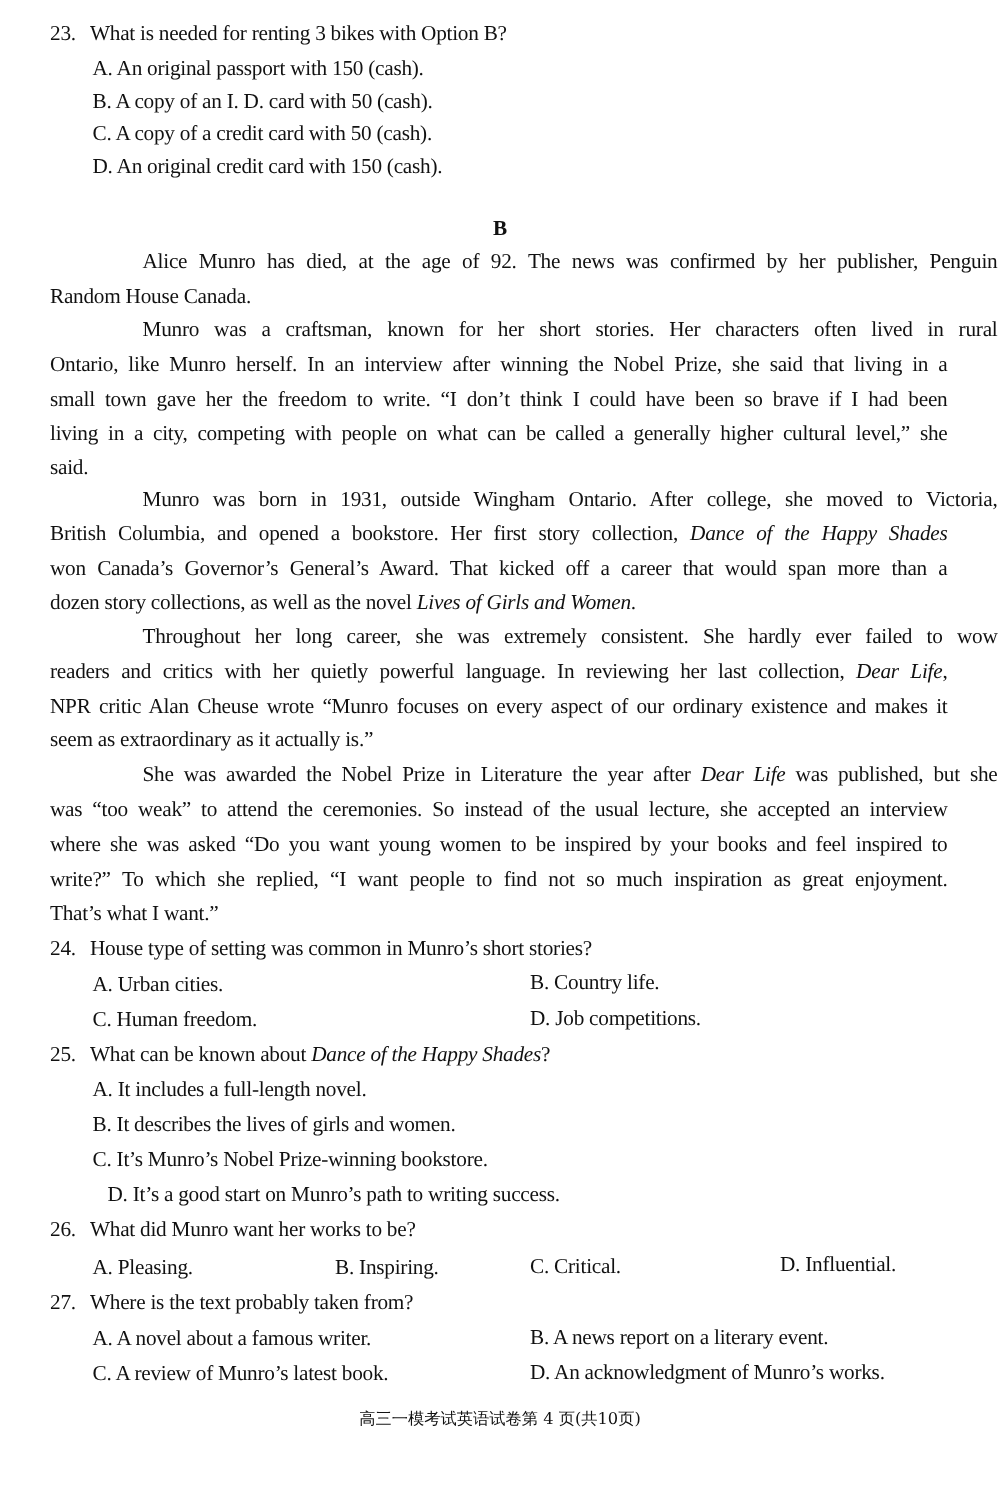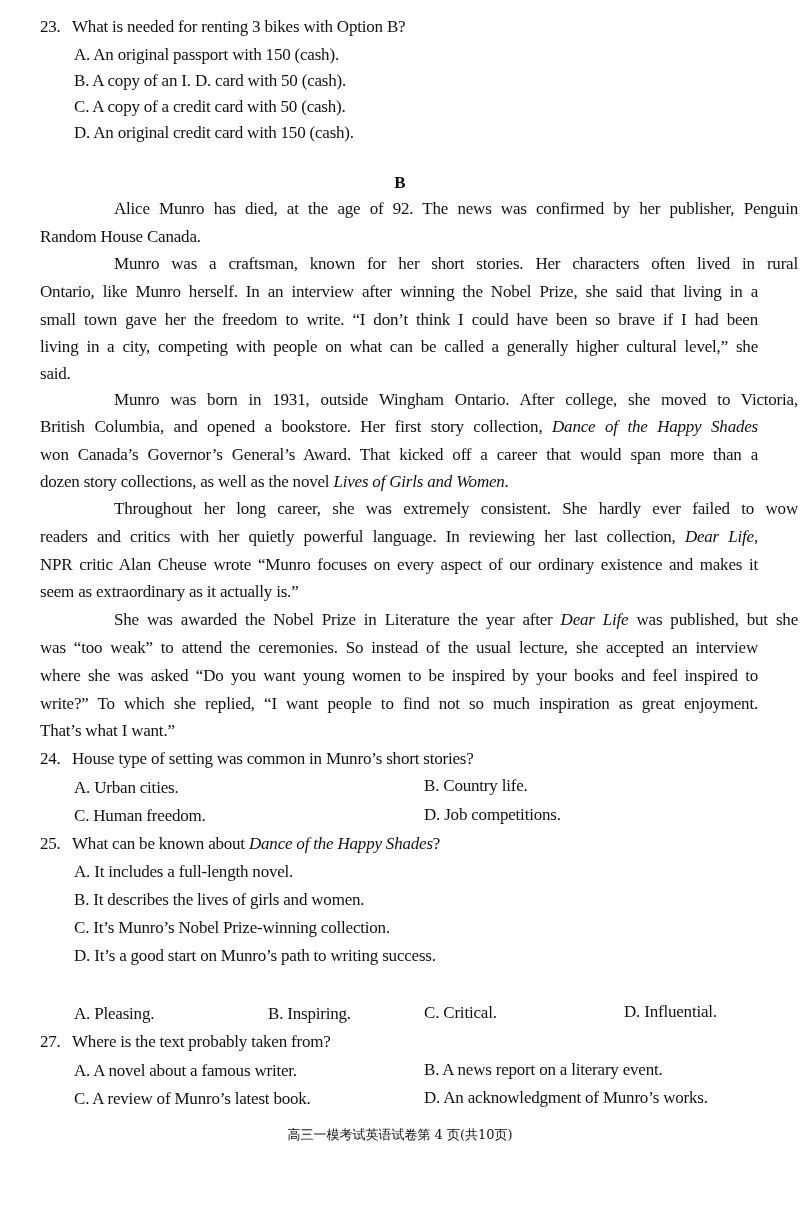--- a/index.html
+++ b/index.html
@@ -66,23 +66,26 @@
   <div class="opt" style="left:74px; top:778px;"><span>A.</span> <span>Urban cities.</span></div>
   <div class="opt" style="left:424px; top:776px;"><span>B.</span> <span>Country life.</span></div>
   <div class="opt" style="left:74px; top:806px;"><span>C.</span> <span>Human freedom.</span></div>
   <div class="opt" style="left:424px; top:805px;"><span>D.</span> <span>Job competitions.</span></div>
 
   <div class="q" style="top:834px;">
     <span class="qnum">25.</span><span>What can be known about </span><i>Dance of the Happy Shades</i><span>?</span>
   </div>
   <div class="opt" style="left:74px; top:862px;"><span>A.</span> <span>It includes a full-length novel.</span></div>
   <div class="opt" style="left:74px; top:890px;"><span>B.</span> <span>It describes the lives of girls and women.</span></div>
-  <div class="opt" style="left:74px; top:918px;"><span>C.</span> <span>It’s Munro’s Nobel Prize-winning collection.</span></div>
-  <div class="opt" style="left:74px; top:946px;text-align:right;"><span>D.</span> <span>It’s a good start on Munro’s path to writing success.</span></div>
+  <div class="opt" style="left:74px; top:918px;"><span>C.</span> <span>It’s Munro’s Nobel Prize-winning bookstore.</span></div>
+  <div class="opt" style="left:86px; top:946px;text-align:right;"><span>D.</span> <span>It’s a good start on Munro’s path to writing success.</span></div>
 
+  <div class="q" style="top:974px;">
+    <span class="qnum">26.</span><span>What did Munro want her works to be?</span>
+  </div>
   <div class="opt" style="left:74px; top:1004px;"><span>A.</span> <span>Pleasing.</span></div>
   <div class="opt" style="left:268px; top:1004px;"><span>B.</span> <span>Inspiring.</span></div>
   <div class="opt" style="left:424px; top:1003px;"><span>C.</span> <span>Critical.</span></div>
   <div class="opt" style="left:624px; top:1002px;"><span>D.</span> <span>Influential.</span></div>
 
   <div class="q" style="top:1032px;">
     <span class="qnum">27.</span><span>Where is the text probably taken from?</span>
   </div>
   <div class="opt" style="left:74px; top:1061px;"><span>A.</span> <span>A novel about a famous writer.</span></div>
   <div class="opt" style="left:424px; top:1060px;"><span>B.</span> <span>A news report on a literary event.</span></div>

